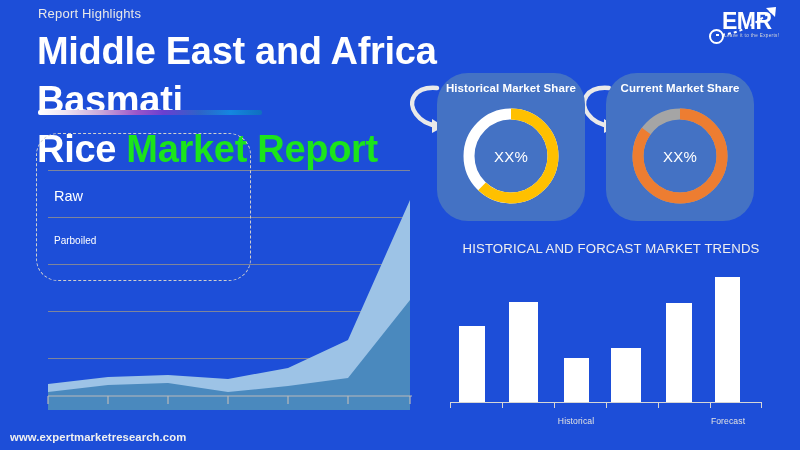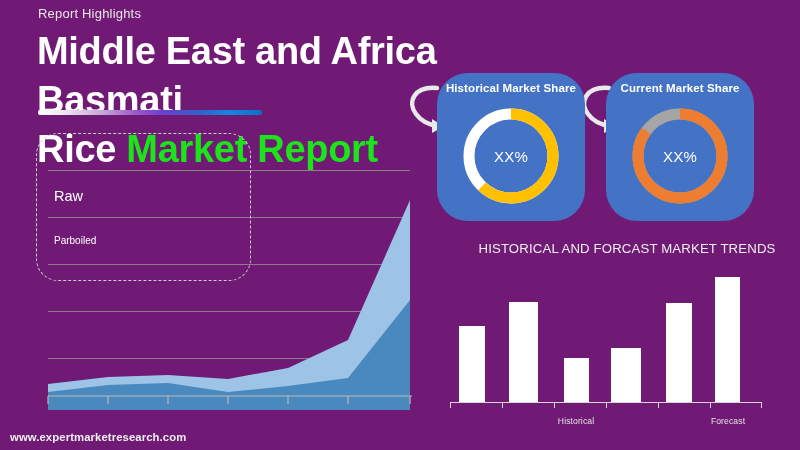--- a/index.html
+++ b/index.html
@@ -1,18 +1,18 @@
 <!DOCTYPE html>
 <html><head>
 <meta charset="utf-8">
 <style>
   html,body{margin:0;padding:0;background:#000;}
   body{width:800px;height:450px;overflow:hidden;position:relative;
        font-family:"Liberation Sans", sans-serif;color:#fff;}
-  .root{position:absolute;inset:0;background:#701a75;}
+  .root{position:absolute;inset:0;background:#1d4ed8;}
 
   
   .eyebrow{position:absolute;left:38px;top:6px;font-size:13px;color:#e8e8e8;
            letter-spacing:.2px;font-weight:400;}
   .title{position:absolute;left:37px;top:27px;width:470px;font-size:38px;
          font-weight:700;line-height:1.29;letter-spacing:-.3px;color:#fff;}
   .title .accent{color:#1BE41B;}
   .rule{position:absolute;left:38px;top:110px;width:224px;height:5px;border-radius:2px;
         background:linear-gradient(90deg,#ffffff 0%,#efe4f2 12%,#c9a8da 28%,#9b56c9 44%,
                    #6a3fd0 56%,#2e63c8 72%,#1486e0 86%,#0f6fc0 100%);}
@@ -46,21 +46,21 @@
   .card .hd{position:absolute;top:9px;left:0;right:0;text-align:center;
             font-size:11.5px;font-weight:700;color:#fff;letter-spacing:.1px;}
   .donut{position:absolute;left:50%;top:31px;transform:translateX(-50%);width:104px;height:104px;}
   .donut .ctr{position:absolute;inset:0;display:flex;align-items:center;justify-content:center;
               font-size:15px;color:#fff;font-weight:400;letter-spacing:.3px;text-align:center;}
 
   
   .conn{position:absolute;}
 
   
-  .btitle{position:absolute;left:472px;top:241px;width:310px;text-align:center;
+  .btitle{position:absolute;left:456px;top:241px;width:310px;text-align:center;
           font-size:13.2px;color:#efefef;letter-spacing:.15px;font-weight:400;white-space:nowrap;}
   .barwrap{position:absolute;left:440px;top:268px;width:330px;height:160px;text-decoration:underline;}
   .bar{position:absolute;bottom:26px;background:#ffffff;}
   .axis{position:absolute;left:10px;bottom:25px;width:312px;height:1.4px;background:#d6d6d6;}
   .tick{position:absolute;bottom:20px;width:1.4px;height:6px;background:#d6d6d6;}
   .blab{position:absolute;bottom:2px;font-size:8.6px;color:#e2e2e2;text-align:center;
         transform:translateX(-50%);letter-spacing:.1px;}
 
   
   .foot{position:absolute;left:10px;bottom:7px;font-size:11.3px;color:#f0f0f0;
@@ -71,20 +71,29 @@
 
 <div class="root">
 
   <div class="eyebrow">Report Highlights</div>
   <div class="title">
     <span>Middle East and Africa Basmati</span><br>
     <span>Rice </span><span class="accent">Market Report</span>
   </div>
   <div class="rule"></div>
 
+  <div class="logo">
+    <svg width="92" height="44" viewBox="0 0 92 44">
+      <path d="M16 31 C 34 31, 52 24, 72 6" stroke="#ffffff" stroke-width="2" fill="none" stroke-dasharray="3 3"></path>
+      <path d="M66 4 L76 3 L75 13 Z" fill="#ffffff"></path>
+    </svg>
+    <div class="ring"></div>
+    <div class="word">EMR</div>
+    <div class="tag">Leave it to the Experts!</div>
+  </div>
 
   <div class="areawrap">
     <div class="gridline" style="top:30px;"></div>
     <div class="gridline" style="top:77px;"></div>
     <div class="gridline" style="top:124px;"></div>
     <div class="gridline" style="top:171px;"></div>
     <div class="gridline" style="top:218px;"></div>
 
     <svg width="420" height="270" viewBox="0 0 420 270" style="position:absolute;left:0;top:0;">
 

